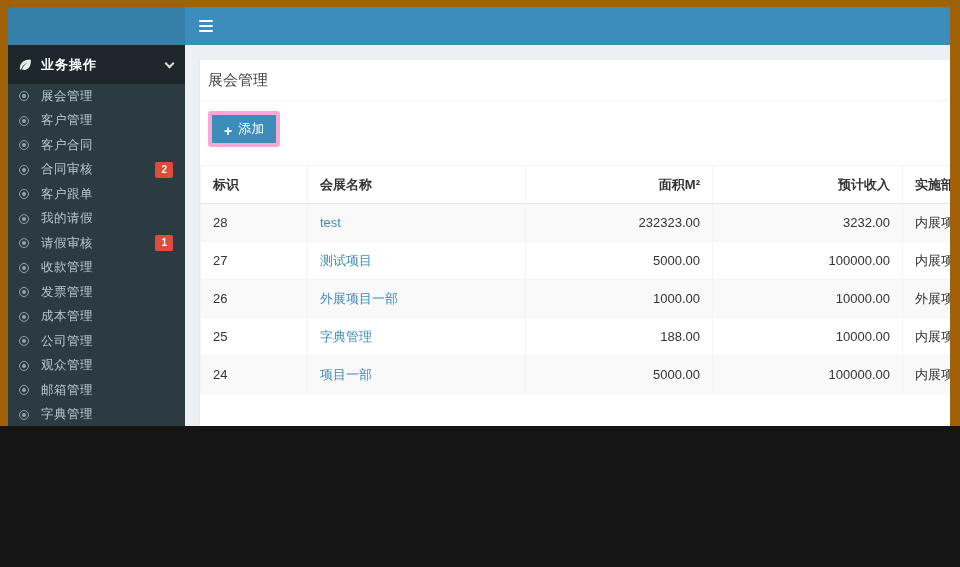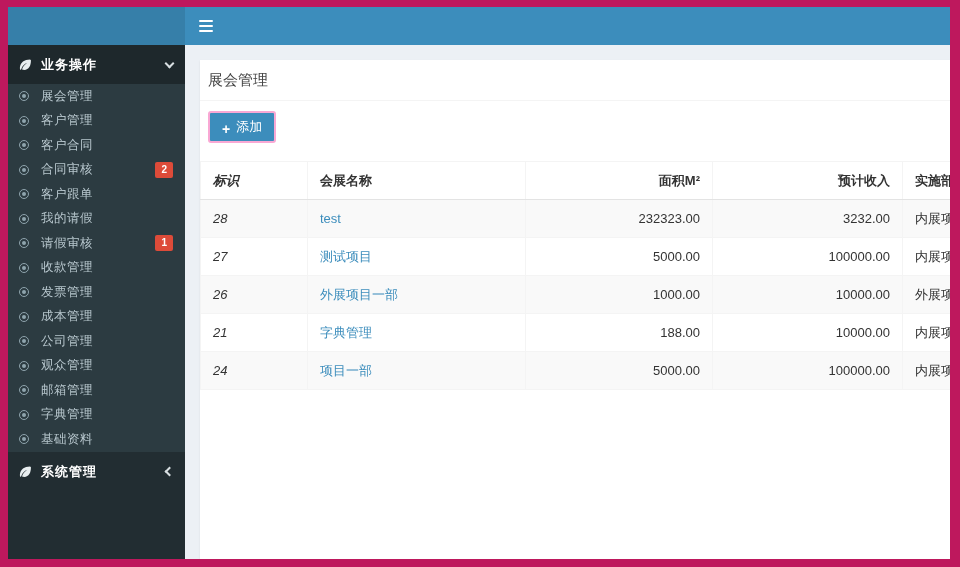--- a/index.html
+++ b/index.html
@@ -1,19 +1,19 @@
 <!DOCTYPE html>
 <html><head>
 <meta charset="utf-8">
 <style>
   * { margin:0; padding:0; box-sizing:border-box; }
   html,body { background:#151515; }
   body { font-family:"Liberation Sans","DejaVu Sans",sans-serif; }
 
-  .screen { position:relative; width:960px; height:567px; background:#be185d; overflow:hidden; }
+  .screen { position:relative; width:960px; height:426px; background:#a16207; overflow:hidden; }
   .viewport { position:absolute; left:8px; top:7px; width:942px; height:552px;
               background:#ecf0f5; overflow:hidden; }
 
   
   .topbar { position:absolute; top:0; left:0; right:0; height:38px; }
   .logo-area { position:absolute; left:0; top:0; width:177px; height:38px; background:#367fa9; }
   .navbar { position:absolute; left:177px; right:0; top:0; height:38px; background:#3c8dbc; }
   .hamburger { display:inline-flex; flex-direction:column; justify-content:center; gap:3px;
                margin:10px 0 0 14px; width:14px; height:18px; cursor:pointer; }
   .hamburger i { display:block; height:2px; width:14px; background:#fff; border-radius:1px; }
@@ -42,31 +42,31 @@
            font-weight:bold; line-height:1; padding:3px 6px; border-radius:2px; }
 
   
   .content { position:absolute; left:177px; top:38px; right:0; bottom:0; }
   .panel { position:absolute; left:15px; top:15px; width:905px; bottom:0; background:#fff;
            box-shadow:0 1px 2px rgba(0,0,0,0.08); }
   .panel-header { padding:11px 8px 10px 8px; font-size:15px; color:#444;
                   border-bottom:1px solid #f4f4f4; }
   .toolbar { padding:10px 8px 18px 8px; }
   .btn-add { display:inline-flex; align-items:flex-end; gap:6px; background:#3c8dbc;
-             border:2px solid #f9a8d4; color:#fff; font-size:13px; padding:5px 12px;
+             border:4px solid #f9a8d4; color:#fff; font-size:13px; padding:5px 12px;
              border-radius:3px; cursor:pointer; font-family:inherit; }
   .plus-icon { font-weight:bold; font-size:14px; line-height:1; }
   .plus-icon::before { content:"+"; }
 
   table.grid { border-collapse:collapse; width:900px; table-layout:fixed; }
   .grid th, .grid td { border:1px solid #f4f4f4; padding:10px 12px; font-size:13px;
                        line-height:17px; color:#333; text-align:left; white-space:nowrap;
                        overflow:hidden; }
   .grid th { font-weight:bold; color:#333; border-bottom:1px solid #e3e3e3; }
-  .grid .col-id { width:107px;font-style:italic; }
+  .grid .col-id { width:107px; }
   .grid .col-name { width:218px; }
   .grid .col-area { width:187px; text-align:right; }
   .grid .col-income { width:190px; text-align:right; }
   .grid .col-dept { width:198px; }
   .grid tbody tr:nth-child(odd) { background:#f9f9f9; }
   .grid a { color:#3c8dbc; text-decoration:none; cursor:pointer; }
 </style>
 </head>
 <body>
 
@@ -211,21 +211,21 @@
               <td class="col-dept">内展项目</td>
             </tr>
             <tr>
               <td class="col-id">26</td>
               <td class="col-name"><a>外展项目一部</a></td>
               <td class="col-area">1000.00</td>
               <td class="col-income">10000.00</td>
               <td class="col-dept">外展项目</td>
             </tr>
             <tr>
-              <td class="col-id">21</td>
+              <td class="col-id">25</td>
               <td class="col-name"><a>字典管理</a></td>
               <td class="col-area">188.00</td>
               <td class="col-income">10000.00</td>
               <td class="col-dept">内展项目</td>
             </tr>
             <tr>
               <td class="col-id">24</td>
               <td class="col-name"><a>项目一部</a></td>
               <td class="col-area">5000.00</td>
               <td class="col-income">100000.00</td>

